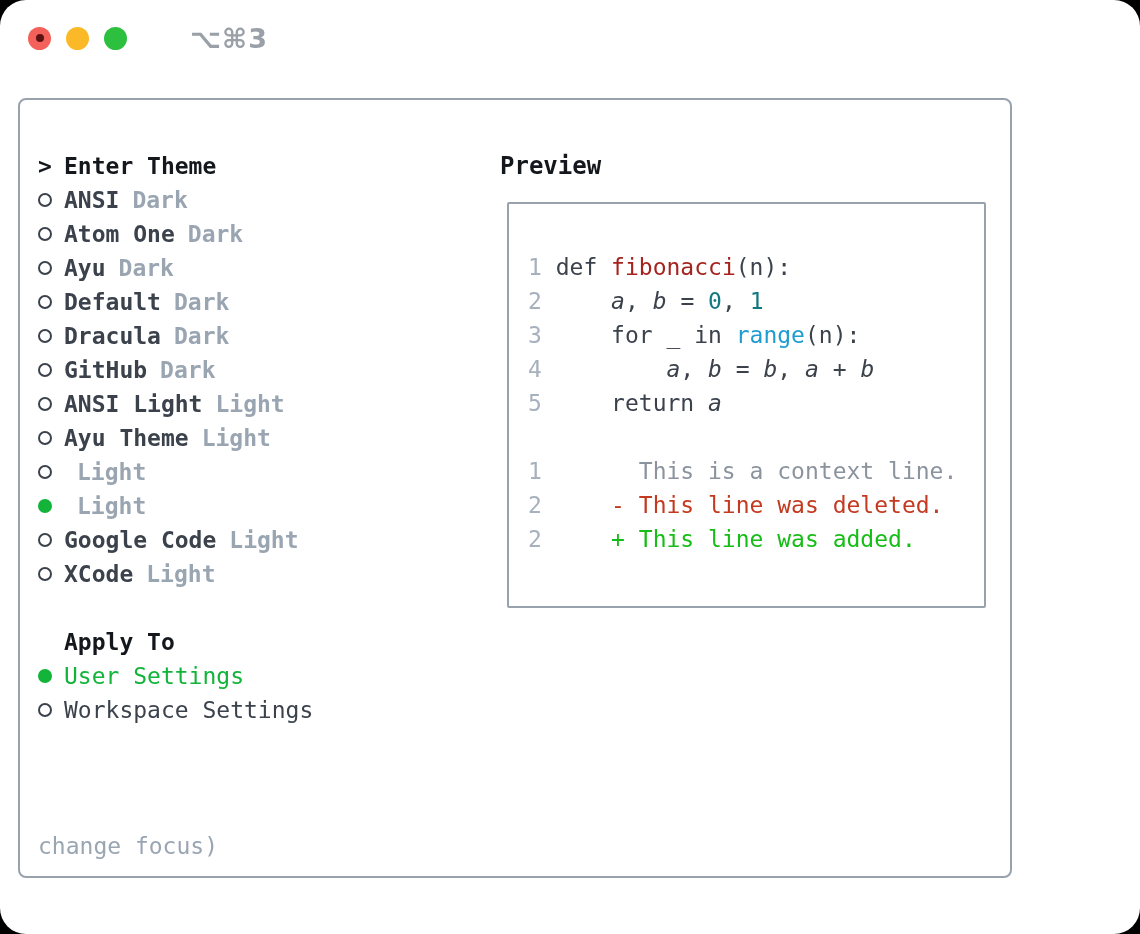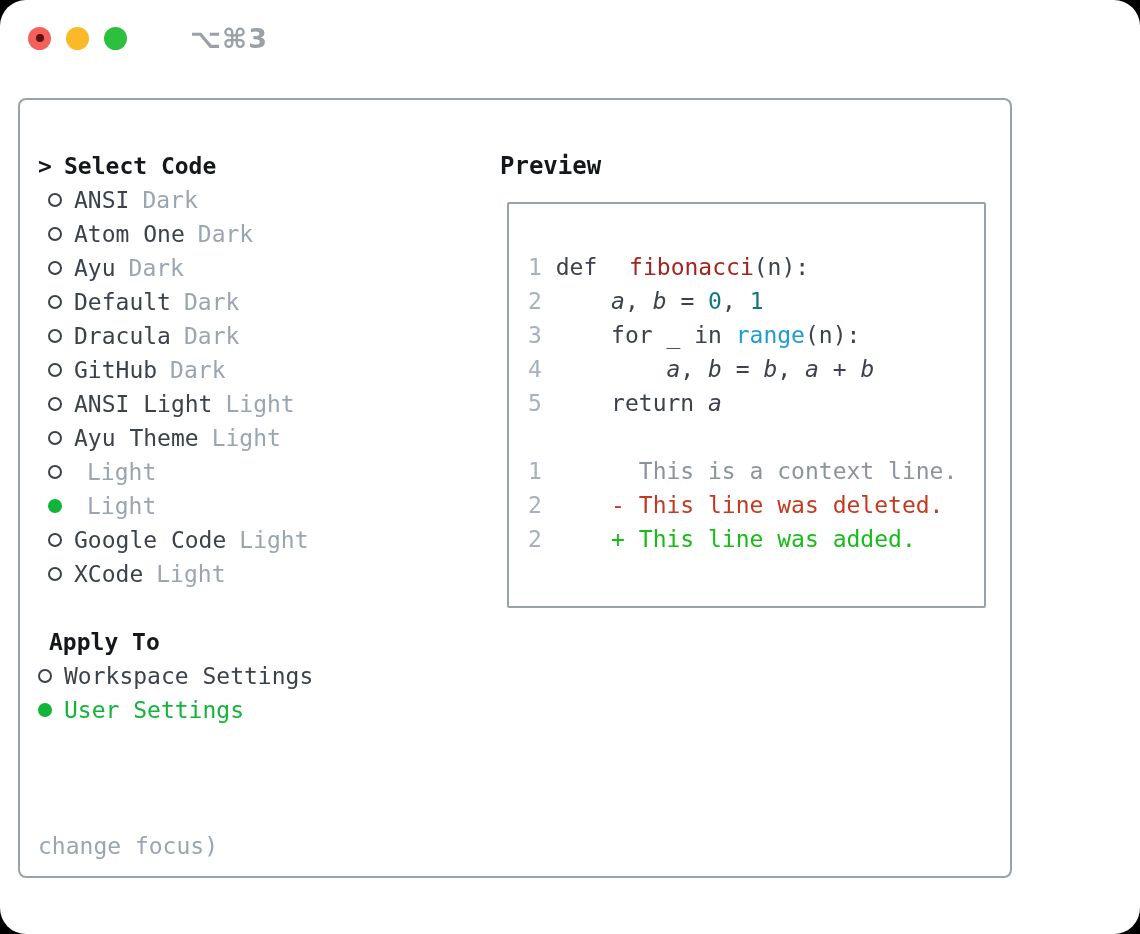--- a/index.html
+++ b/index.html
@@ -27,37 +27,37 @@
   .spacer{display:inline-block;width:26px;}
   .header-label{font-weight:700;color:var(--black,#14181d);}
   .radio{box-sizing:border-box;width:14px;height:14px;border:2px solid var(--fg,#3b424c);
          border-radius:50%;margin-right:12px;flex:0 0 auto;}
   .radio.sel{background:var(--green,#12b43a);border-color:var(--green,#12b43a);}
   .opt-label{color:var(--fg,#3b424c);}
   .opt-tag{color:var(--gray,#9aa5b2);margin-left:13px;}
   .selected .opt-label{color:var(--green,#12b43a);}
 
   #theme-header{position:absolute;left:38px;top:149px;}
-  #theme-list{position:absolute;left:48px;top:183px;}
-  #apply-header{position:absolute;left:23px;top:625px;}
+  #theme-list{position:absolute;left:38px;top:183px;font-weight:bold;}
+  #apply-header{position:absolute;left:38px;top:625px;}
   #apply-list{position:absolute;left:38px;top:659px;}
 
   .hint{position:absolute;left:38px;top:761px;font-size:23px;line-height:34px;
         color:var(--gray,#9aa5b2);white-space:pre;}
 
   
   .preview-title{position:absolute;left:500px;top:149px;height:34px;line-height:34px;
                  font-size:24px;font-weight:700;color:var(--black,#14181d);}
   .preview-box{position:absolute;left:507px;top:202px;width:479px;height:406px;box-sizing:border-box;
                border:2px solid var(--border,#98a2ac);border-radius:2px;background:#fff;}
   #code{margin:0;padding:46px 0 0 19px;font-family:inherit;font-size:23px;line-height:34px;white-space:pre;}
   .code-line{height:34px;}
   .tk-ln{color:var(--ln,#a7b1be);}
   .tk-fg{color:var(--fg,#3b424c);}
-  .tk-fn{color:var(--fn,#a5231d);margin-left:18px;}
+  .tk-fn{color:var(--fn,#a5231d);}
   .tk-num{color:var(--num,#10797e);}
   .tk-builtin{color:var(--builtin,#1e9cd2);}
   .tk-var{color:var(--fg,#3b424c);font-style:italic;}
   .tk-ctx{color:var(--ctx,#8b949e);text-align:right;}
   .tk-del{color:var(--del,#c33a20);}
   .tk-add{color:var(--add,#16bd16);}
 </style>
 </head>
 <body>
 
@@ -68,43 +68,43 @@
         <span class="tl-dot"></span>
       </span>
     <span class="tl yellow"></span>
     <span class="tl green"></span>
     <span class="shortcut">⌥⌘3</span>
   </div>
 
   <div class="panel"></div>
 
   <div class="row" id="theme-header">
-    <span class="selector">&gt;</span><span class="header-label">Select Code</span>
+    <span class="selector">&gt;</span><span class="header-label">Enter Theme</span>
   </div>
   <div id="theme-list">
       <div class="row"><span class="radio"></span><span class="opt-label">ANSI</span><span class="opt-tag">Dark</span></div>
       <div class="row"><span class="radio"></span><span class="opt-label">Atom One</span><span class="opt-tag">Dark</span></div>
       <div class="row"><span class="radio"></span><span class="opt-label">Ayu</span><span class="opt-tag">Dark</span></div>
       <div class="row"><span class="radio"></span><span class="opt-label">Default</span><span class="opt-tag">Dark</span></div>
       <div class="row"><span class="radio"></span><span class="opt-label">Dracula</span><span class="opt-tag">Dark</span></div>
       <div class="row"><span class="radio"></span><span class="opt-label">GitHub</span><span class="opt-tag">Dark</span></div>
       <div class="row"><span class="radio"></span><span class="opt-label">ANSI Light</span><span class="opt-tag">Light</span></div>
       <div class="row"><span class="radio"></span><span class="opt-label">Ayu Theme</span><span class="opt-tag">Light</span></div>
       <div class="row"><span class="radio"></span><span class="opt-tag">Light</span></div>
       <div class="row selected"><span class="radio sel"></span><span class="opt-tag">Light</span></div>
       <div class="row"><span class="radio"></span><span class="opt-label">Google Code</span><span class="opt-tag">Light</span></div>
       <div class="row"><span class="radio"></span><span class="opt-label">XCode</span><span class="opt-tag">Light</span></div>
     </div>
 
   <div class="row" id="apply-header">
     <span class="spacer"></span><span class="header-label">Apply To</span>
   </div>
   <div id="apply-list">
+      <div class="row selected"><span class="radio sel"></span><span class="opt-label">User Settings</span></div>
       <div class="row"><span class="radio"></span><span class="opt-label">Workspace Settings</span></div>
-      <div class="row selected"><span class="radio sel"></span><span class="opt-label">User Settings</span></div>
     </div>
 
   <div class="hint">
     <div>change focus)</div>
   </div>
 
   <div class="preview-title">Preview</div>
   <div class="preview-box">
     <pre id="code"><div class="code-line"><span class="tk-ln">1</span><span class="tk-fg"> def </span><span class="tk-fn">fibonacci</span><span class="tk-fg">(n):</span></div><div class="code-line"><span class="tk-ln">2</span><span class="tk-fg">     </span><span class="tk-var">a</span><span class="tk-fg">, </span><span class="tk-var">b</span><span class="tk-fg"> = </span><span class="tk-num">0</span><span class="tk-fg">, </span><span class="tk-num">1</span></div><div class="code-line"><span class="tk-ln">3</span><span class="tk-fg">     for _ in </span><span class="tk-builtin">range</span><span class="tk-fg">(n):</span></div><div class="code-line"><span class="tk-ln">4</span><span class="tk-fg">         </span><span class="tk-var">a</span><span class="tk-fg">, </span><span class="tk-var">b</span><span class="tk-fg"> = </span><span class="tk-var">b</span><span class="tk-fg">, </span><span class="tk-var">a</span><span class="tk-fg"> + </span><span class="tk-var">b</span></div><div class="code-line"><span class="tk-ln">5</span><span class="tk-fg">     return </span><span class="tk-var">a</span></div><div class="code-line">&nbsp;</div><div class="code-line"><span class="tk-ln">1</span><span class="tk-ctx">       This is a context line.</span></div><div class="code-line"><span class="tk-ln">2</span><span class="tk-del">     - This line was deleted.</span></div><div class="code-line"><span class="tk-ln">2</span><span class="tk-add">     + This line was added.</span></div></pre>
   </div>

